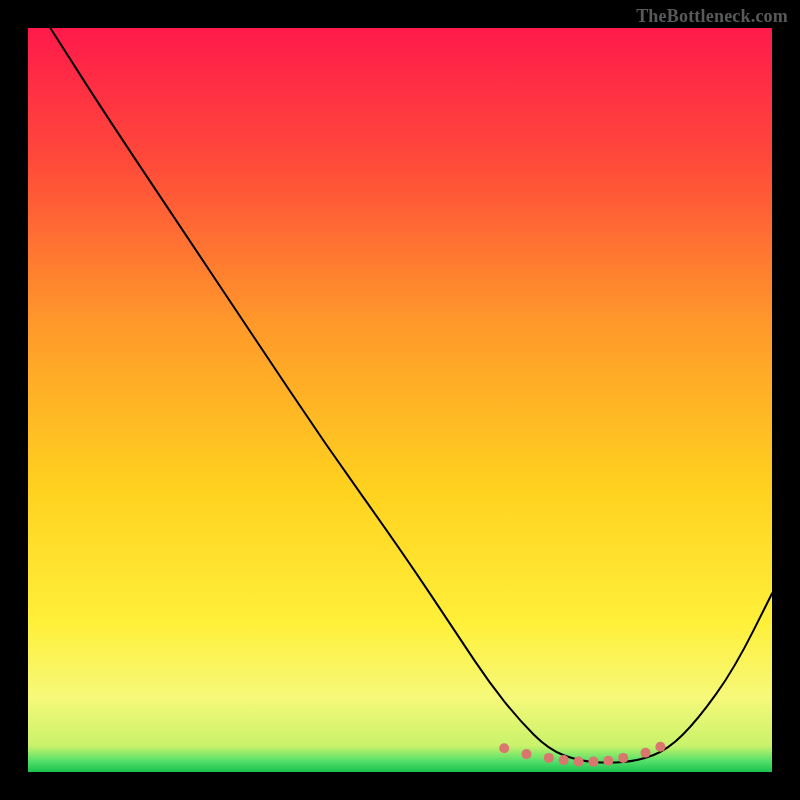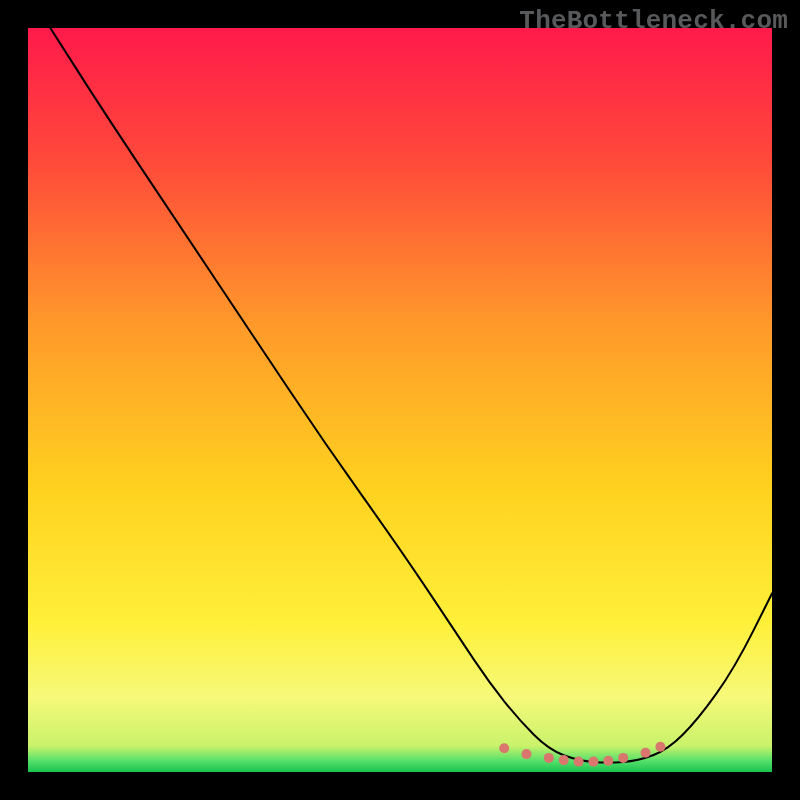--- a/index.html
+++ b/index.html
@@ -7,22 +7,22 @@
   .stage {
     position: relative;
     width: 800px;
     height: 800px;
     background: #000;
   }
   .watermark {
     position: absolute;
     top: 6px;
     right: 12px;
-    font-family: Liberation Mono, monospace;
-    font-size: 26px;
+    font-family: Liberation Serif, serif;
+    font-size: 18px;
     font-weight: 600;
     color: #58595b;
     letter-spacing: 0.2px;
   }
   .plot {
     position: absolute;
     left: 28px;
     top: 28px;
     width: 744px;
     height: 744px;

